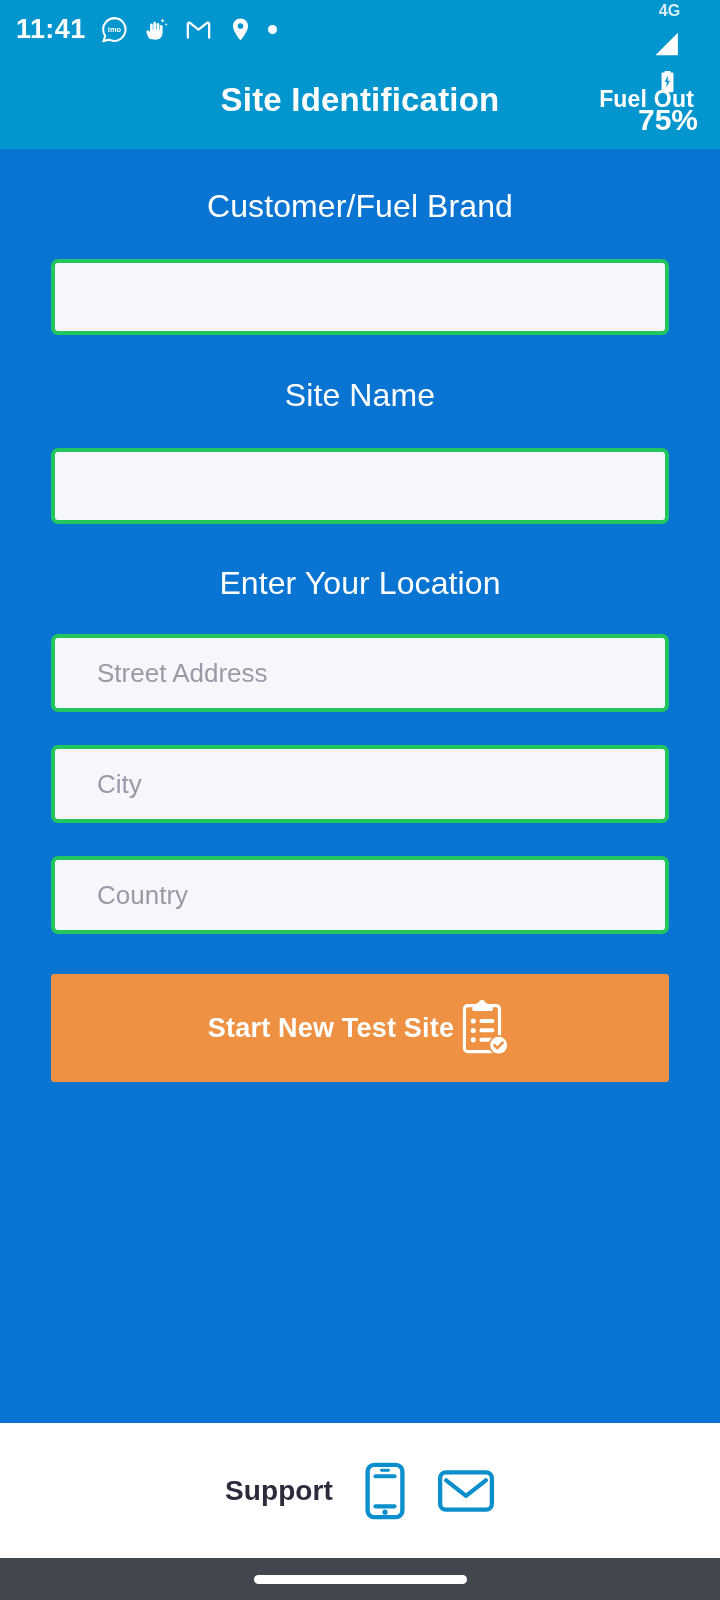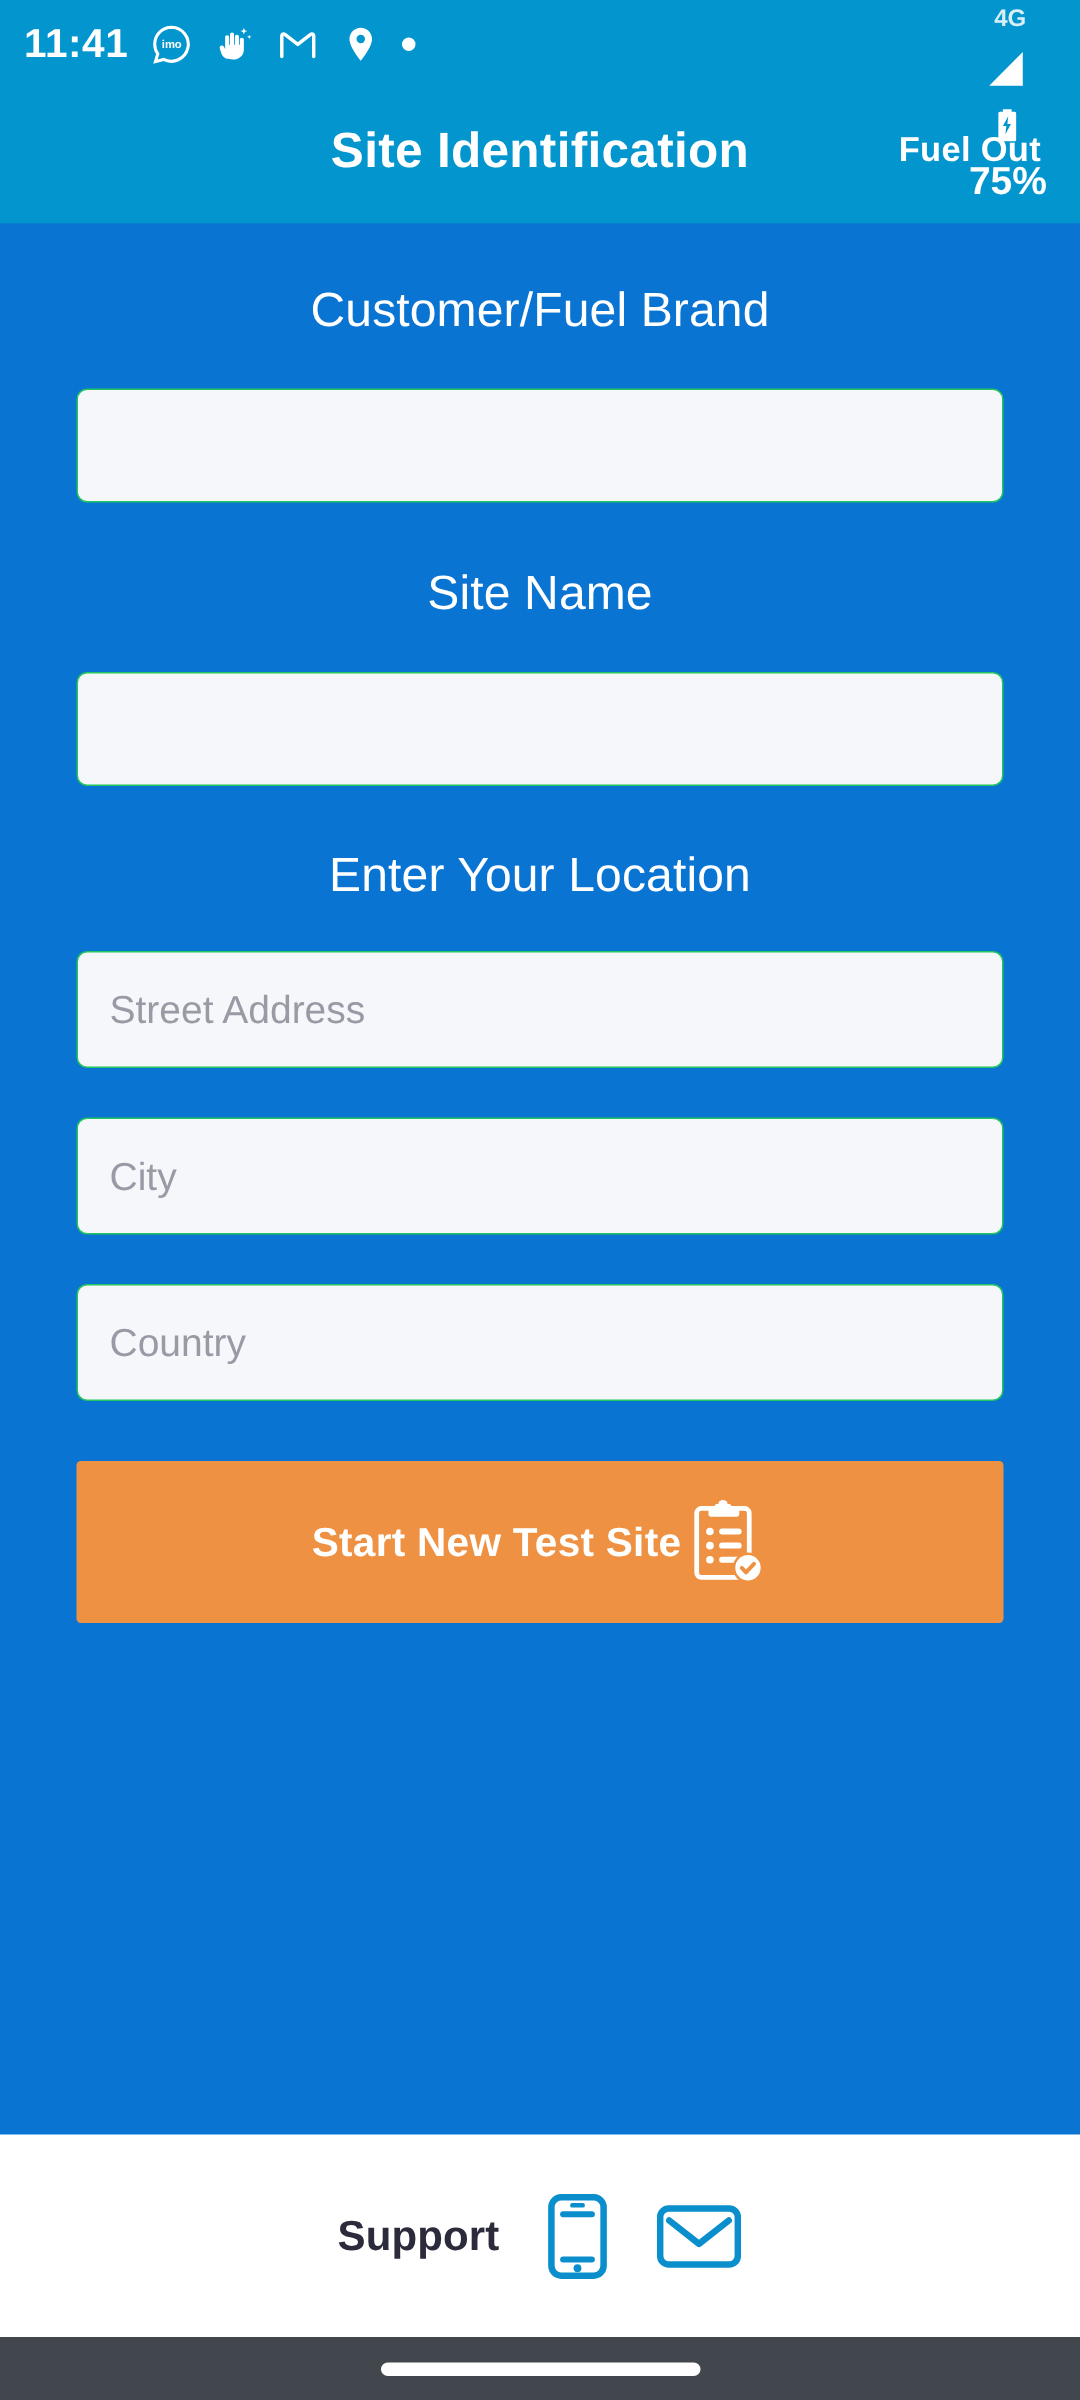--- a/index.html
+++ b/index.html
@@ -20,21 +20,21 @@
   }
   .statusbar {
     height:58px;
     display:flex; align-items:center;
     padding:0 22px 0 16px;
     color:#ffffff;
   }
   .status-left { display:flex; align-items:center; gap:14px; }
   .status-clock { font-size:27px; font-weight:700; letter-spacing:.4px; line-height:1; }
   .status-right { margin-left:auto; display:flex; align-items:center; gap:11px;flex-direction:column; }
-  .batt-pct { font-size:26px; font-weight:700; line-height:1; margin-left:1px; }
+  .batt-pct { font-size:30px; font-weight:700; line-height:1; margin-left:1px; }
   .net-label { font-size:16px; font-weight:700; opacity:.85; margin-right:-4px; }
   .sicon { display:block; }
   .dot-icon { width:9px; height:9px; border-radius:50%; background:#fff; display:block; }
 
   .titlebar {
     flex:1; display:flex; align-items:center; position:relative; padding:0 26px 8px 40px;
   }
   .app-title {
     position:absolute; left:0; right:0; text-align:center;
     font-size:33px; font-weight:700; color:#ffffff; letter-spacing:.2px;
@@ -57,24 +57,24 @@
     text-align:center; color:#ffffff;
     font-size:32px; font-weight:400; letter-spacing:.1px;
   }
   .lbl-1 { margin-top:39px; }
   .lbl-2 { margin-top:42px; }
   .lbl-3 { margin-top:41px; }
 
   .tf {
     display:block; width:100%; height:76px;
     background:#f5f7fa;
-    border:1px solid #22c55e;
+    border:4px solid #22c55e;
     border-radius:7px;
     font-family:inherit; font-size:26px; color:#2b2b3c;
-    padding:0 21px; outline:none;
+    padding:0 42px; outline:none;
   }
   .tf::placeholder { color:#9a9aa6; font-size:26px; }
   .tf.tall { height:78px; }
   .mt-a { margin-top:34px; }
   .mt-b { margin-top:32px; }
   .mt-c { margin-top:33px; }
 
   .row2 { display:flex; gap:18px; margin-top:32px; }
   .row2 .tf { flex:1 1 0; }
 

